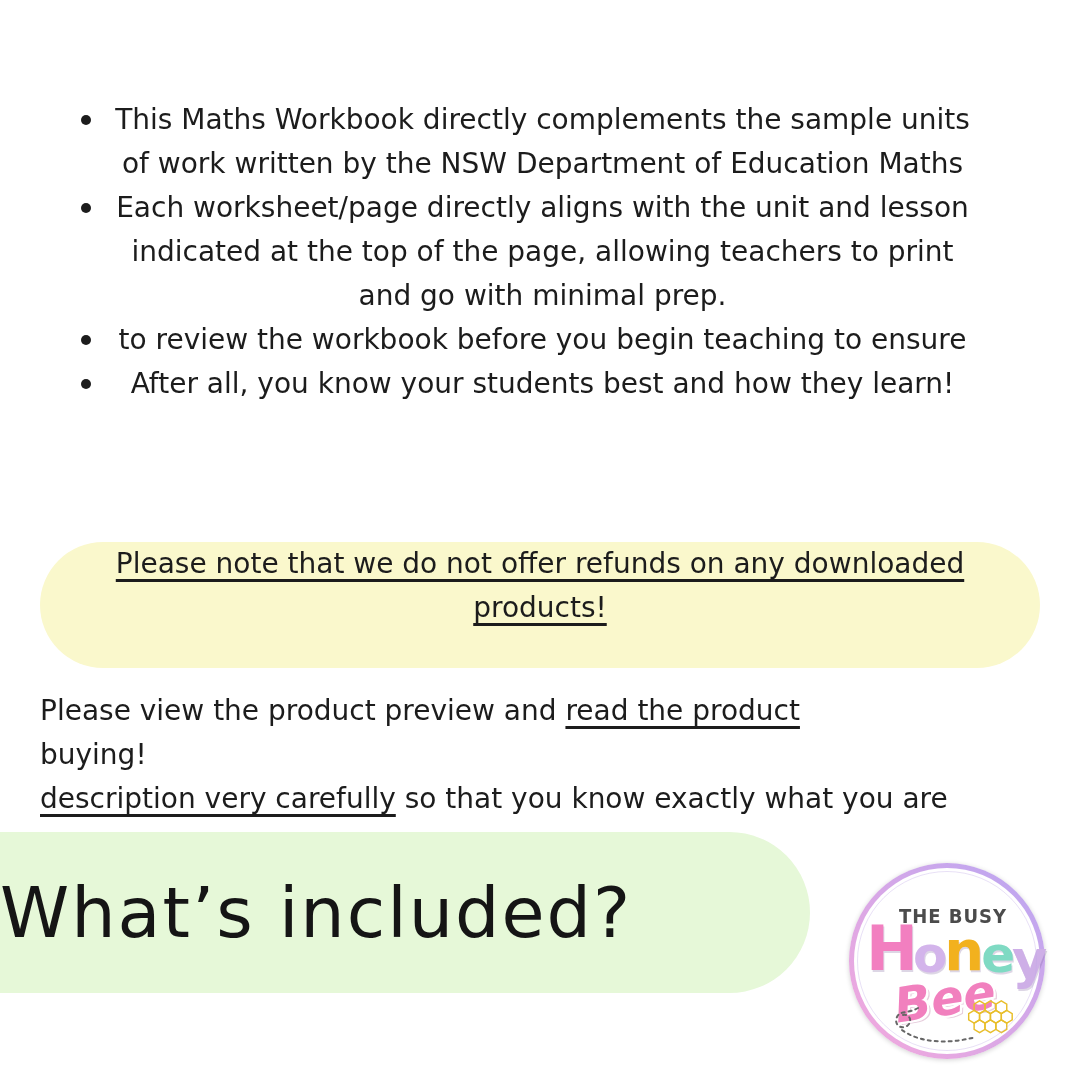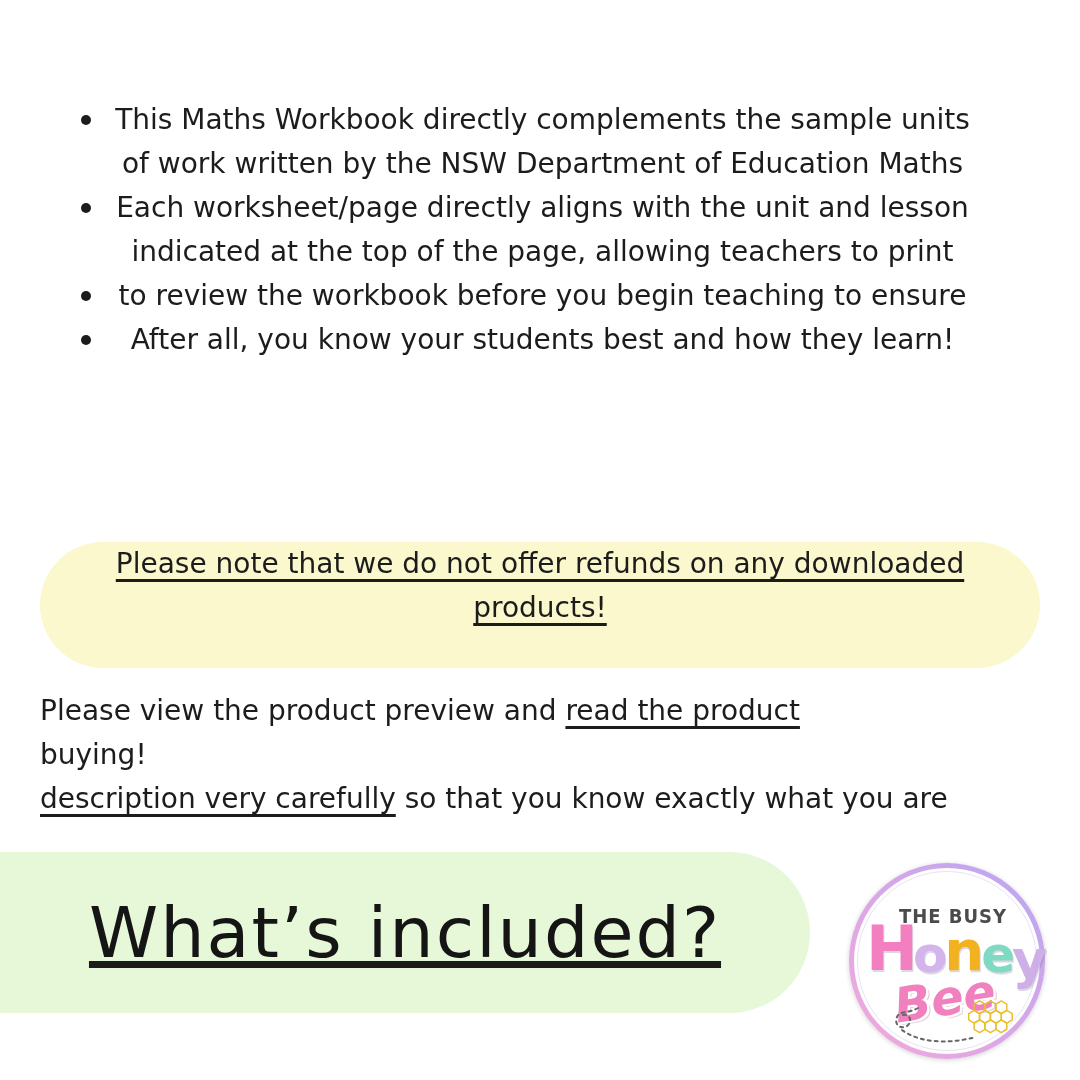--- a/index.html
+++ b/index.html
@@ -19,23 +19,23 @@
   .note-pill {
     position:absolute; left:40px; top:542px; width:1000px; height:126px;
     border-radius:63px; background:var(--pill-bg,#faf8cc);
     box-sizing:border-box; 
     font-size:28px; line-height:44px; text-align:center;
   }
   
   .preview { position:absolute; left:40px; top:689px; width:1000px; text-align:left; font-size:28px; line-height:44px; }
   
   .banner {
-    position:absolute; left:0; top:852px; width:810px; height:161px;
+    position:absolute; left:0; top:832px; width:810px; height:161px;
     background:var(--banner-bg,#e6f8d8); border-radius:0 82px 82px 0;
-    display:flex; align-items:center; justify-content:center;text-decoration:underline;
+    display:flex; align-items:center; 
   }
   .banner-label { font-size:70px; letter-spacing:2px; color:#151515; }
   
   .logo {
     position:absolute; left:849px; top:863px; width:196px; height:196px;
     box-sizing:border-box; border:5px solid transparent; border-radius:50%;
     background: linear-gradient(#fff,#fff) padding-box,
                 linear-gradient(225deg, var(--ring-to,#b9a6f2), var(--ring-from,#f5a9dc)) border-box;
     box-shadow:0 1px 5px rgba(0,0,0,.18);
   }
@@ -73,20 +73,21 @@
   <ul class="bullets" id="bullet-list">
       <li class="bullet-item">
         <span class="bullet-dot"></span>
         <div class="tline"><span class="seg">This Maths Workbook directly complements the sample units</span></div>
         <div class="tline"><span class="seg">of work written by the NSW Department of Education Maths</span></div>
       </li>
       <li class="bullet-item">
         <span class="bullet-dot"></span>
         <div class="tline"><span class="seg">Each worksheet/page directly aligns with the unit and lesson</span></div>
         <div class="tline"><span class="seg">indicated at the top of the page, allowing teachers to print</span></div>
+        <div class="tline"><span class="seg">and go with minimal prep.</span></div>
       </li>
       <li class="bullet-item">
         <span class="bullet-dot"></span>
         <div class="tline"><span class="seg">to review the workbook before you begin teaching to ensure</span></div>
       </li>
       <li class="bullet-item">
         <span class="bullet-dot"></span>
         <div class="tline"><span class="seg">After all, you know your students best and how they learn!</span></div>
       </li>
     </ul>

